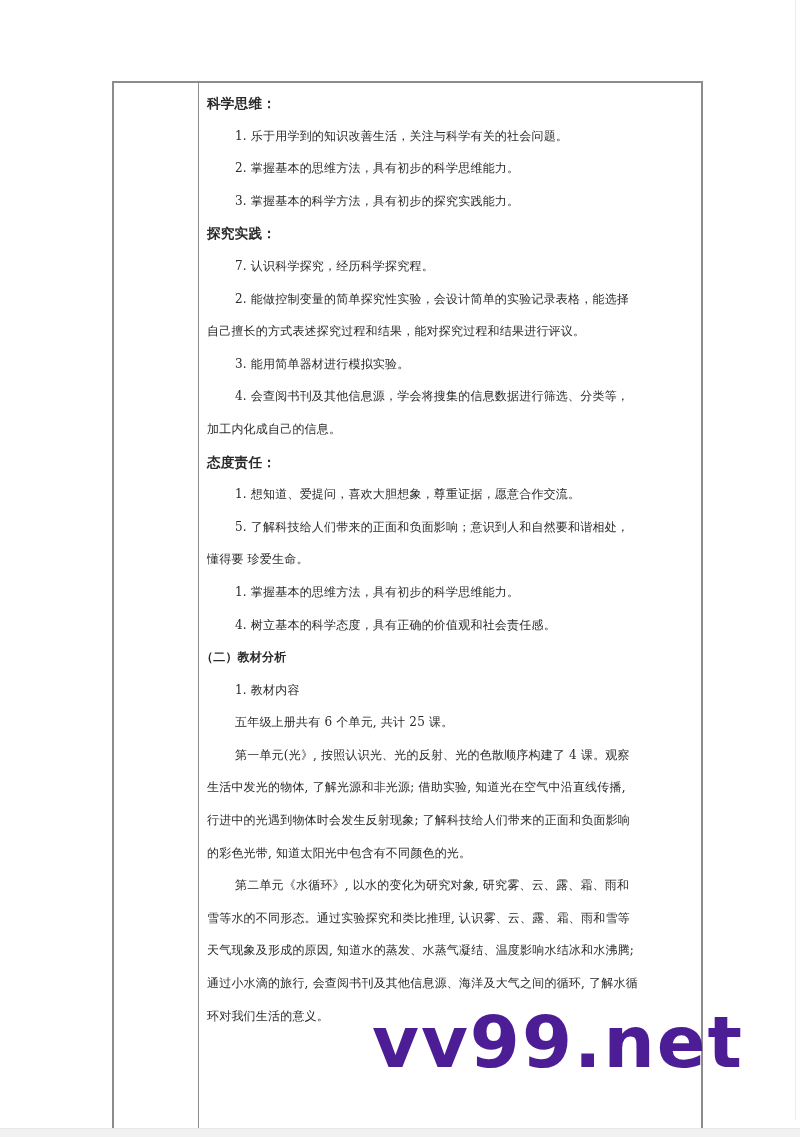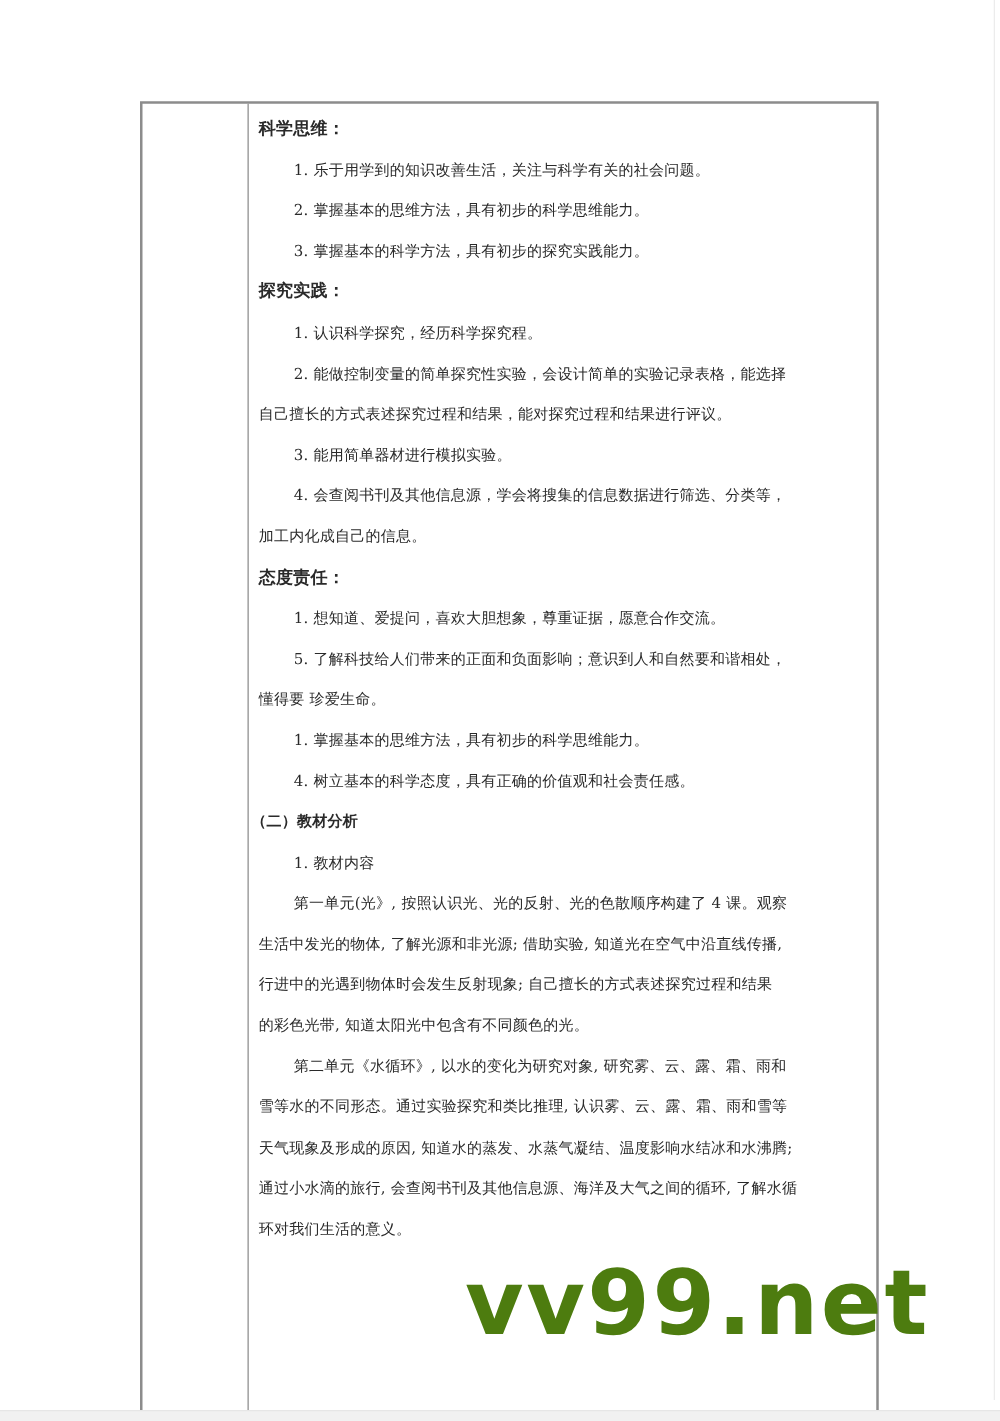--- a/index.html
+++ b/index.html
@@ -72,59 +72,60 @@
       font-family: "DejaVu Sans", "Liberation Sans", sans-serif;
       margin-left: -6px;
     }
     .watermark {
       position: absolute;
       left: 372px;
       top: 1000px;
       font-family: "DejaVu Sans", "Liberation Sans", sans-serif;
       font-weight: bold;
       font-size: 72px;
-      color: #4d7c0f;
+      color: #4c1d95;
       letter-spacing: 2px;
       user-select: none;
     }
   </style>
 </head>
 <body>
 
 <div class="page-edge-right"></div>
 
 <div class="doc-table">
   <div class="left-col"></div>
   <div class="right-col">
 
     <div class="line heading">科学思维：</div>
     <div class="line indent">1. 乐于用学到的知识改善生活，关注与科学有关的社会问题。</div>
     <div class="line indent">2. 掌握基本的思维方法，具有初步的科学思维能力。</div>
     <div class="line indent">3. 掌握基本的科学方法，具有初步的探究实践能力。</div>
 
     <div class="line heading">探究实践：</div>
-    <div class="line indent">1. 认识科学探究，经历科学探究程。</div>
+    <div class="line indent">7. 认识科学探究，经历科学探究程。</div>
     <div class="line indent">2. 能做控制变量的简单探究性实验，会设计简单的实验记录表格，能选择</div>
     <div class="line">自己擅长的方式表述探究过程和结果，能对探究过程和结果进行评议。</div>
     <div class="line indent">3. 能用简单器材进行模拟实验。</div>
     <div class="line indent">4. 会查阅书刊及其他信息源，学会将搜集的信息数据进行筛选、分类等，</div>
     <div class="line">加工内化成自己的信息。</div>
 
     <div class="line heading">态度责任：</div>
     <div class="line indent">1. 想知道、爱提问，喜欢大胆想象，尊重证据，愿意合作交流。</div>
     <div class="line indent">5. 了解科技给人们带来的正面和负面影响；意识到人和自然要和谐相处，</div>
     <div class="line">懂得要 珍爱生命。</div>
     <div class="line indent">1. 掌握基本的思维方法，具有初步的科学思维能力。</div>
     <div class="line indent">4. 树立基本的科学态度，具有正确的价值观和社会责任感。</div>
 
     <div class="line section-title">（二）教材分析</div>
     <div class="line indent">1. 教材内容</div>
+    <div class="line indent">五年级上册共有 6 个单元, 共计 25 课。</div>
     <div class="line indent">第一单元(光》, 按照认识光、光的反射、光的色散顺序构建了 4 课。观察</div>
     <div class="line">生活中发光的物体, 了解光源和非光源; 借助实验, 知道光在空气中沿直线传播,</div>
-    <div class="line">行进中的光遇到物体时会发生反射现象; 自己擅长的方式表述探究过程和结果</div>
+    <div class="line">行进中的光遇到物体时会发生反射现象; 了解科技给人们带来的正面和负面影响</div>
     <div class="line">的彩色光带, 知道太阳光中包含有不同颜色的光。</div>
     <div class="line indent">第二单元《水循环》, 以水的变化为研究对象, 研究雾、云、露、霜、雨和</div>
     <div class="line">雪等水的不同形态。通过实验探究和类比推理, 认识雾、云、露、霜、雨和雪等</div>
     <div class="line">天气现象及形成的原因, 知道水的蒸发、水蒸气凝结、温度影响水结冰和水沸腾;</div>
     <div class="line">通过小水滴的旅行, 会查阅书刊及其他信息源、海洋及大气之间的循环, 了解水循</div>
     <div class="line">环对我们生活的意义。</div>
 
   </div>
 </div>
 

